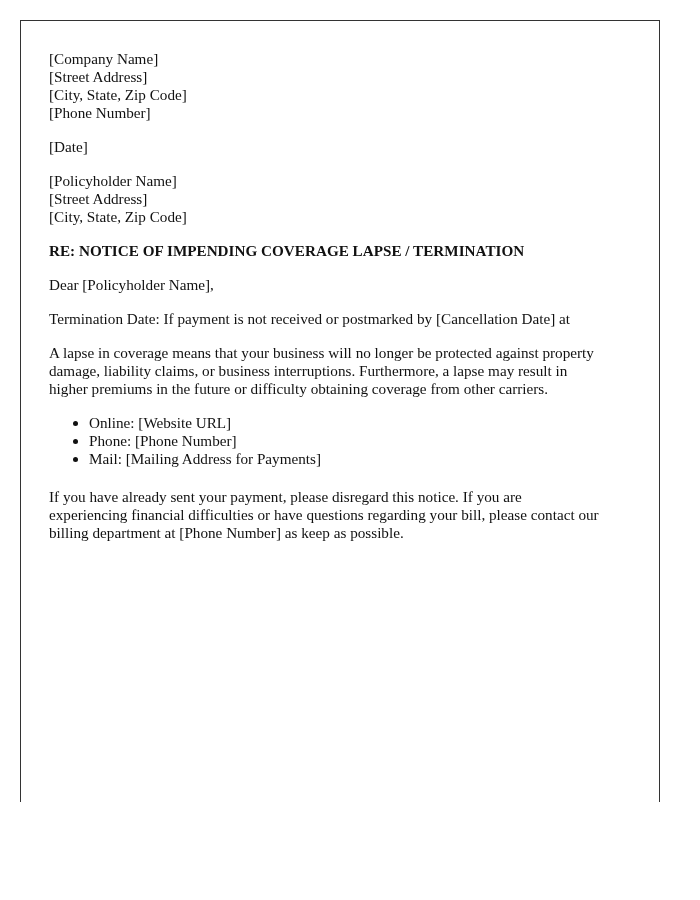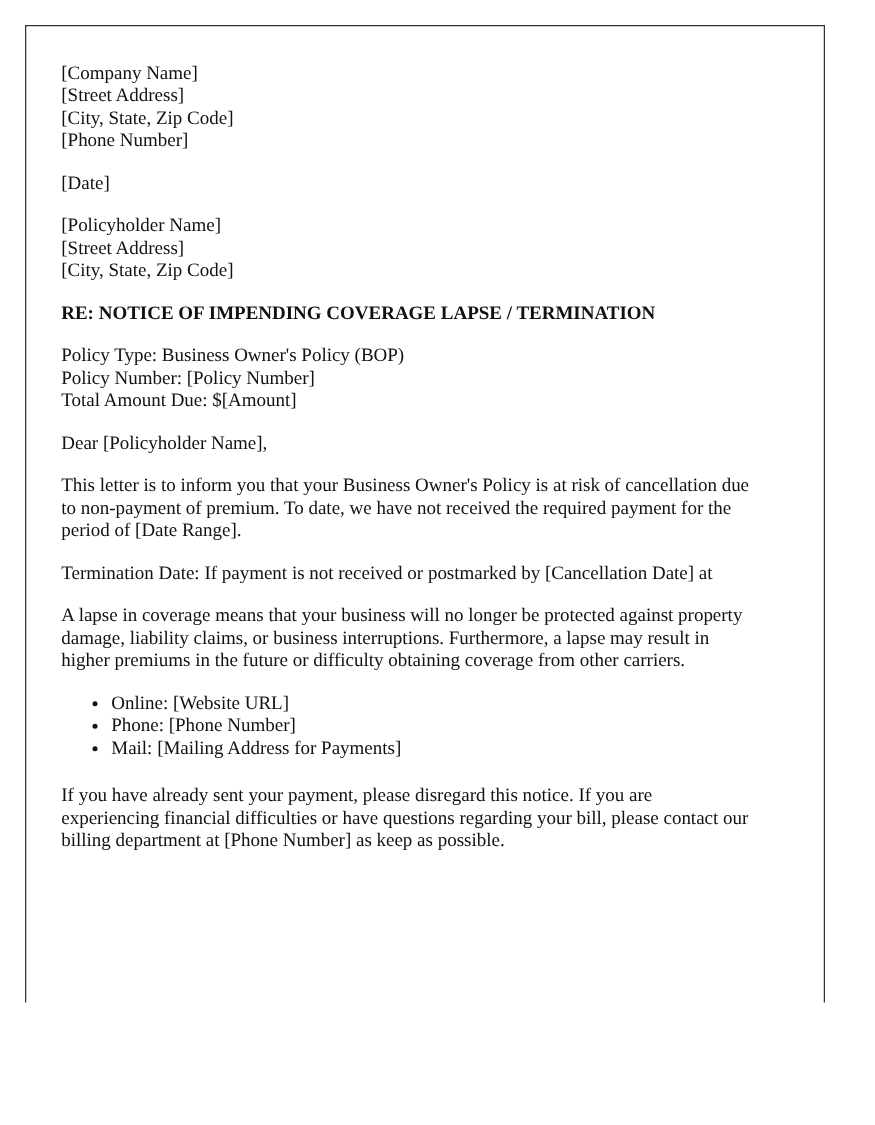--- a/index.html
+++ b/index.html
@@ -80,35 +80,25 @@
     </div>
 
     <div class="block">
       <span class="line">[Policyholder Name]</span>
       <span class="line">[Street Address]</span>
       <span class="line">[City, State, Zip Code]</span>
     </div>
 
     <div class="subject">RE: NOTICE OF IMPENDING COVERAGE LAPSE / TERMINATION</div>
 
-    <div class="block">
-      <span class="line">Policy Type: Business Owner's Policy (BOP)</span>
-      <span class="line">Policy Number: [Policy Number]</span>
-      <span class="line">Total Amount Due: $[Amount]</span>
-    </div>
 
     <div class="para">
       <span class="line">Dear [Policyholder Name],</span>
     </div>
 
-    <div class="para">
-      <span class="line">This letter is to inform you that your Business Owner's Policy is at risk of cancellation due</span>
-      <span class="line">to non-payment of premium. To date, we have not received the required payment for the</span>
-      <span class="line">period of [Date Range].</span>
-    </div>
 
     <div class="para">
       <span class="line"><span class="bold-lead">Termination Date:</span><span> If payment is not received or postmarked by [Cancellation Date] at</span></span>
     </div>
 
     <div class="para">
       <span class="line">A lapse in coverage means that your business will no longer be protected against property</span>
       <span class="line">damage, liability claims, or business interruptions. Furthermore, a lapse may result in</span>
       <span class="line">higher premiums in the future or difficulty obtaining coverage from other carriers.</span>
     </div>

